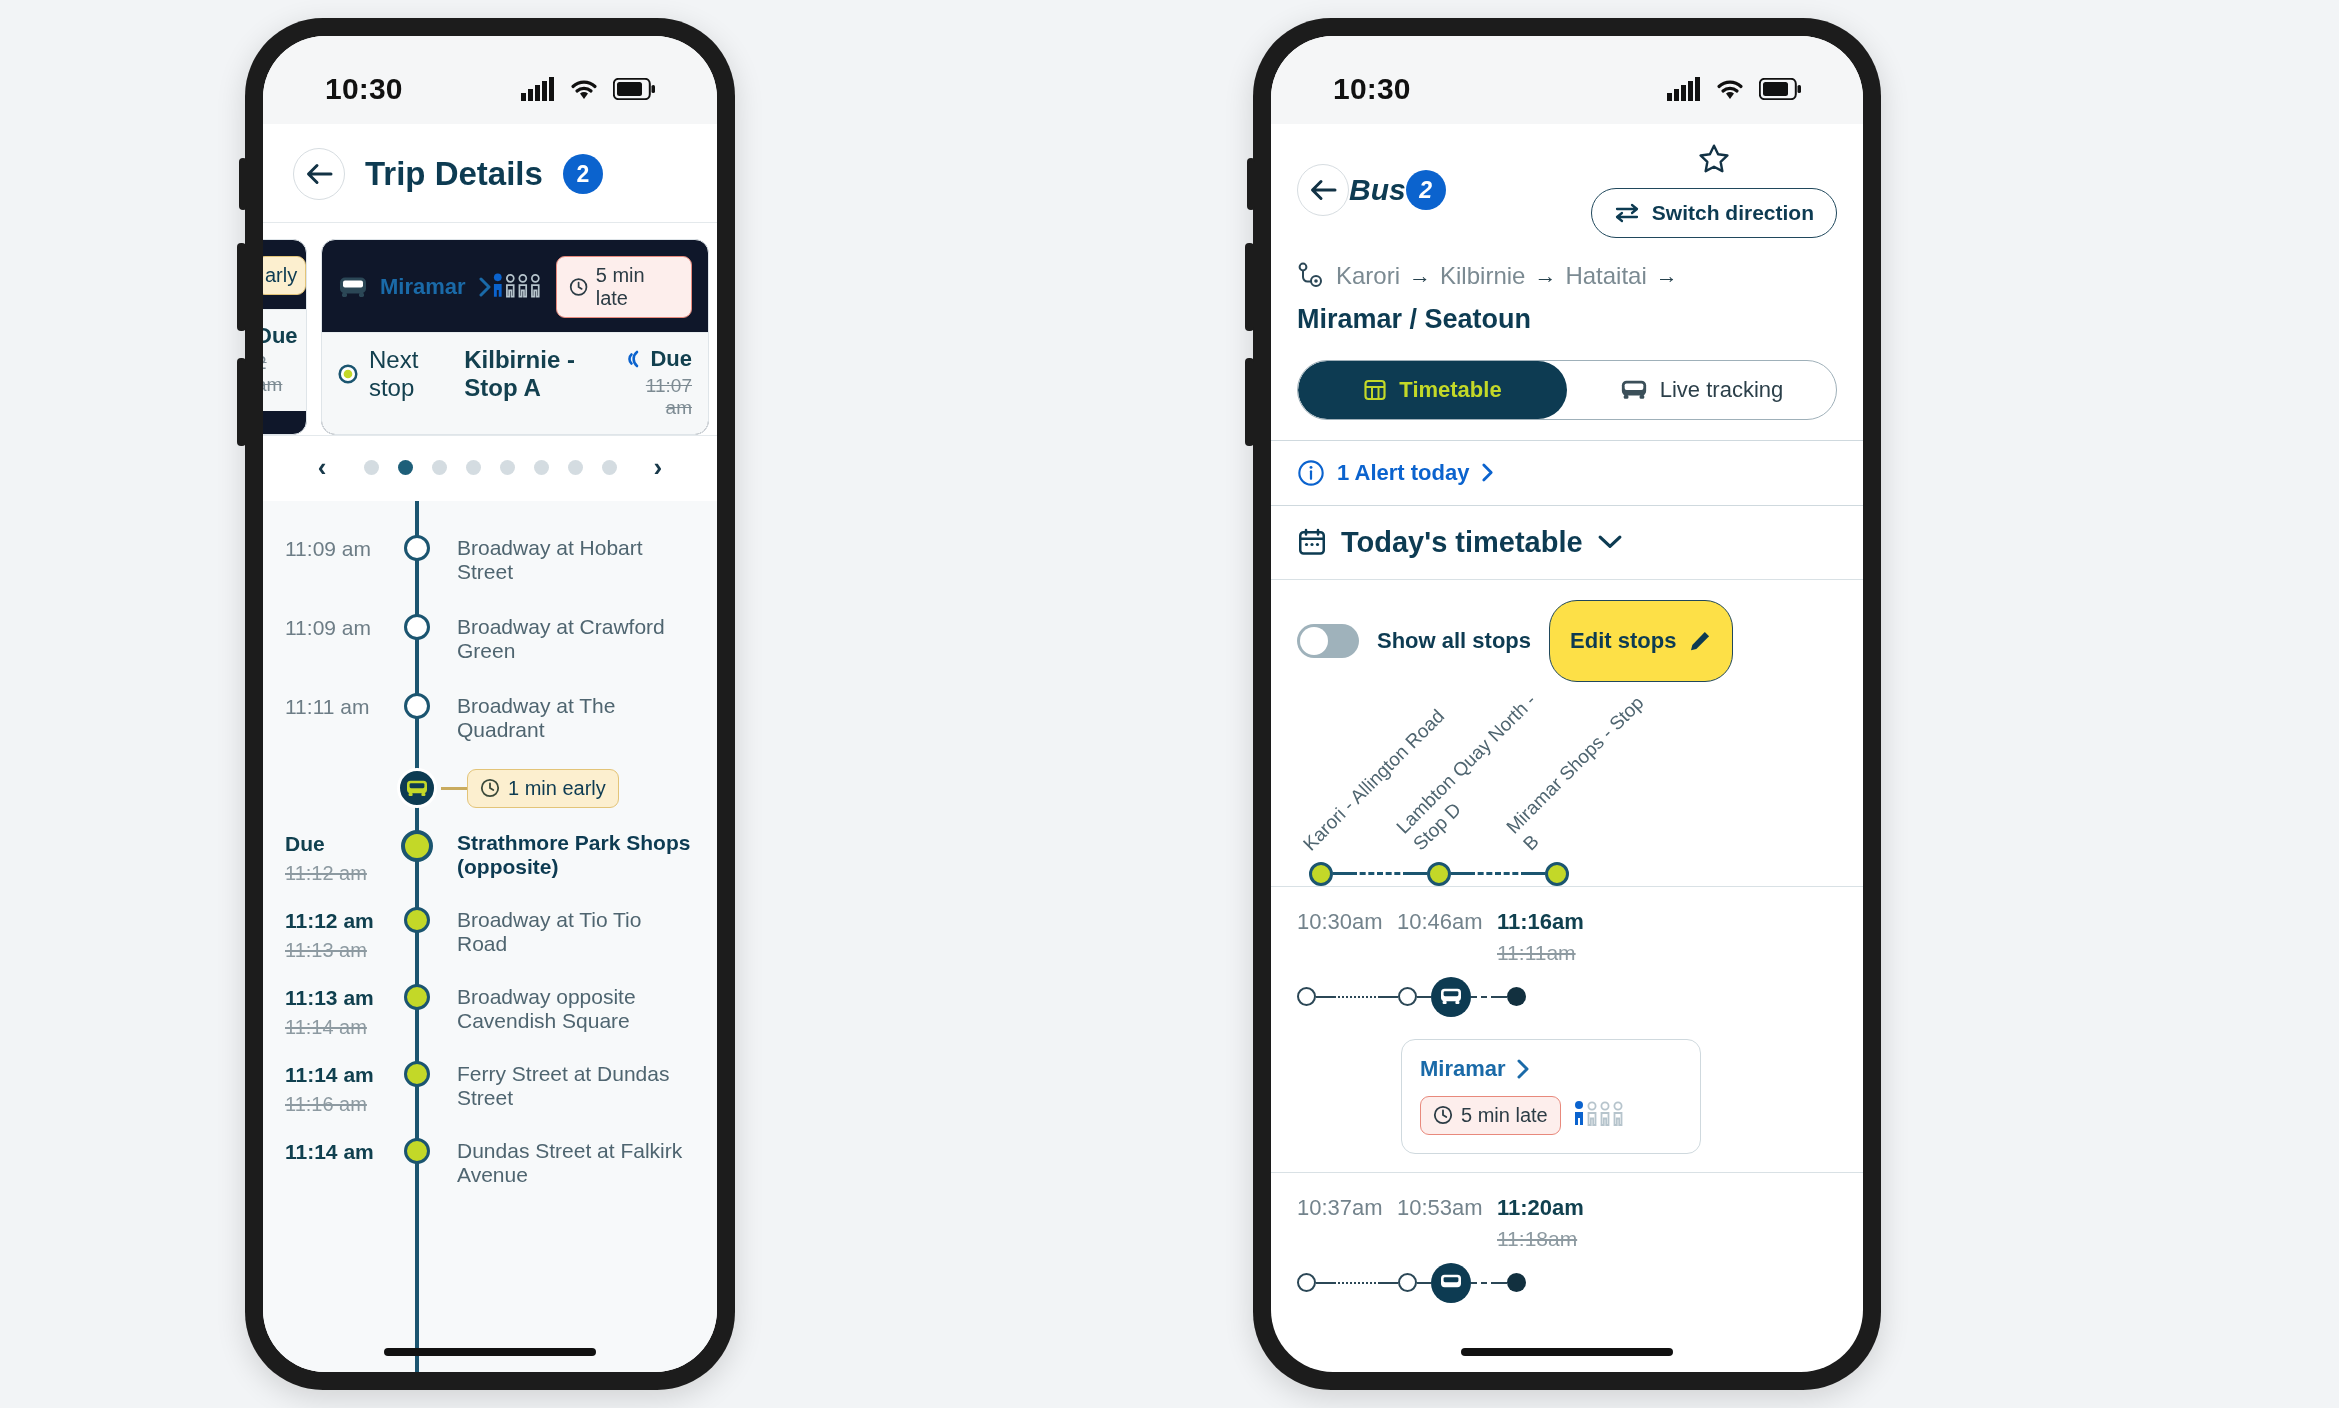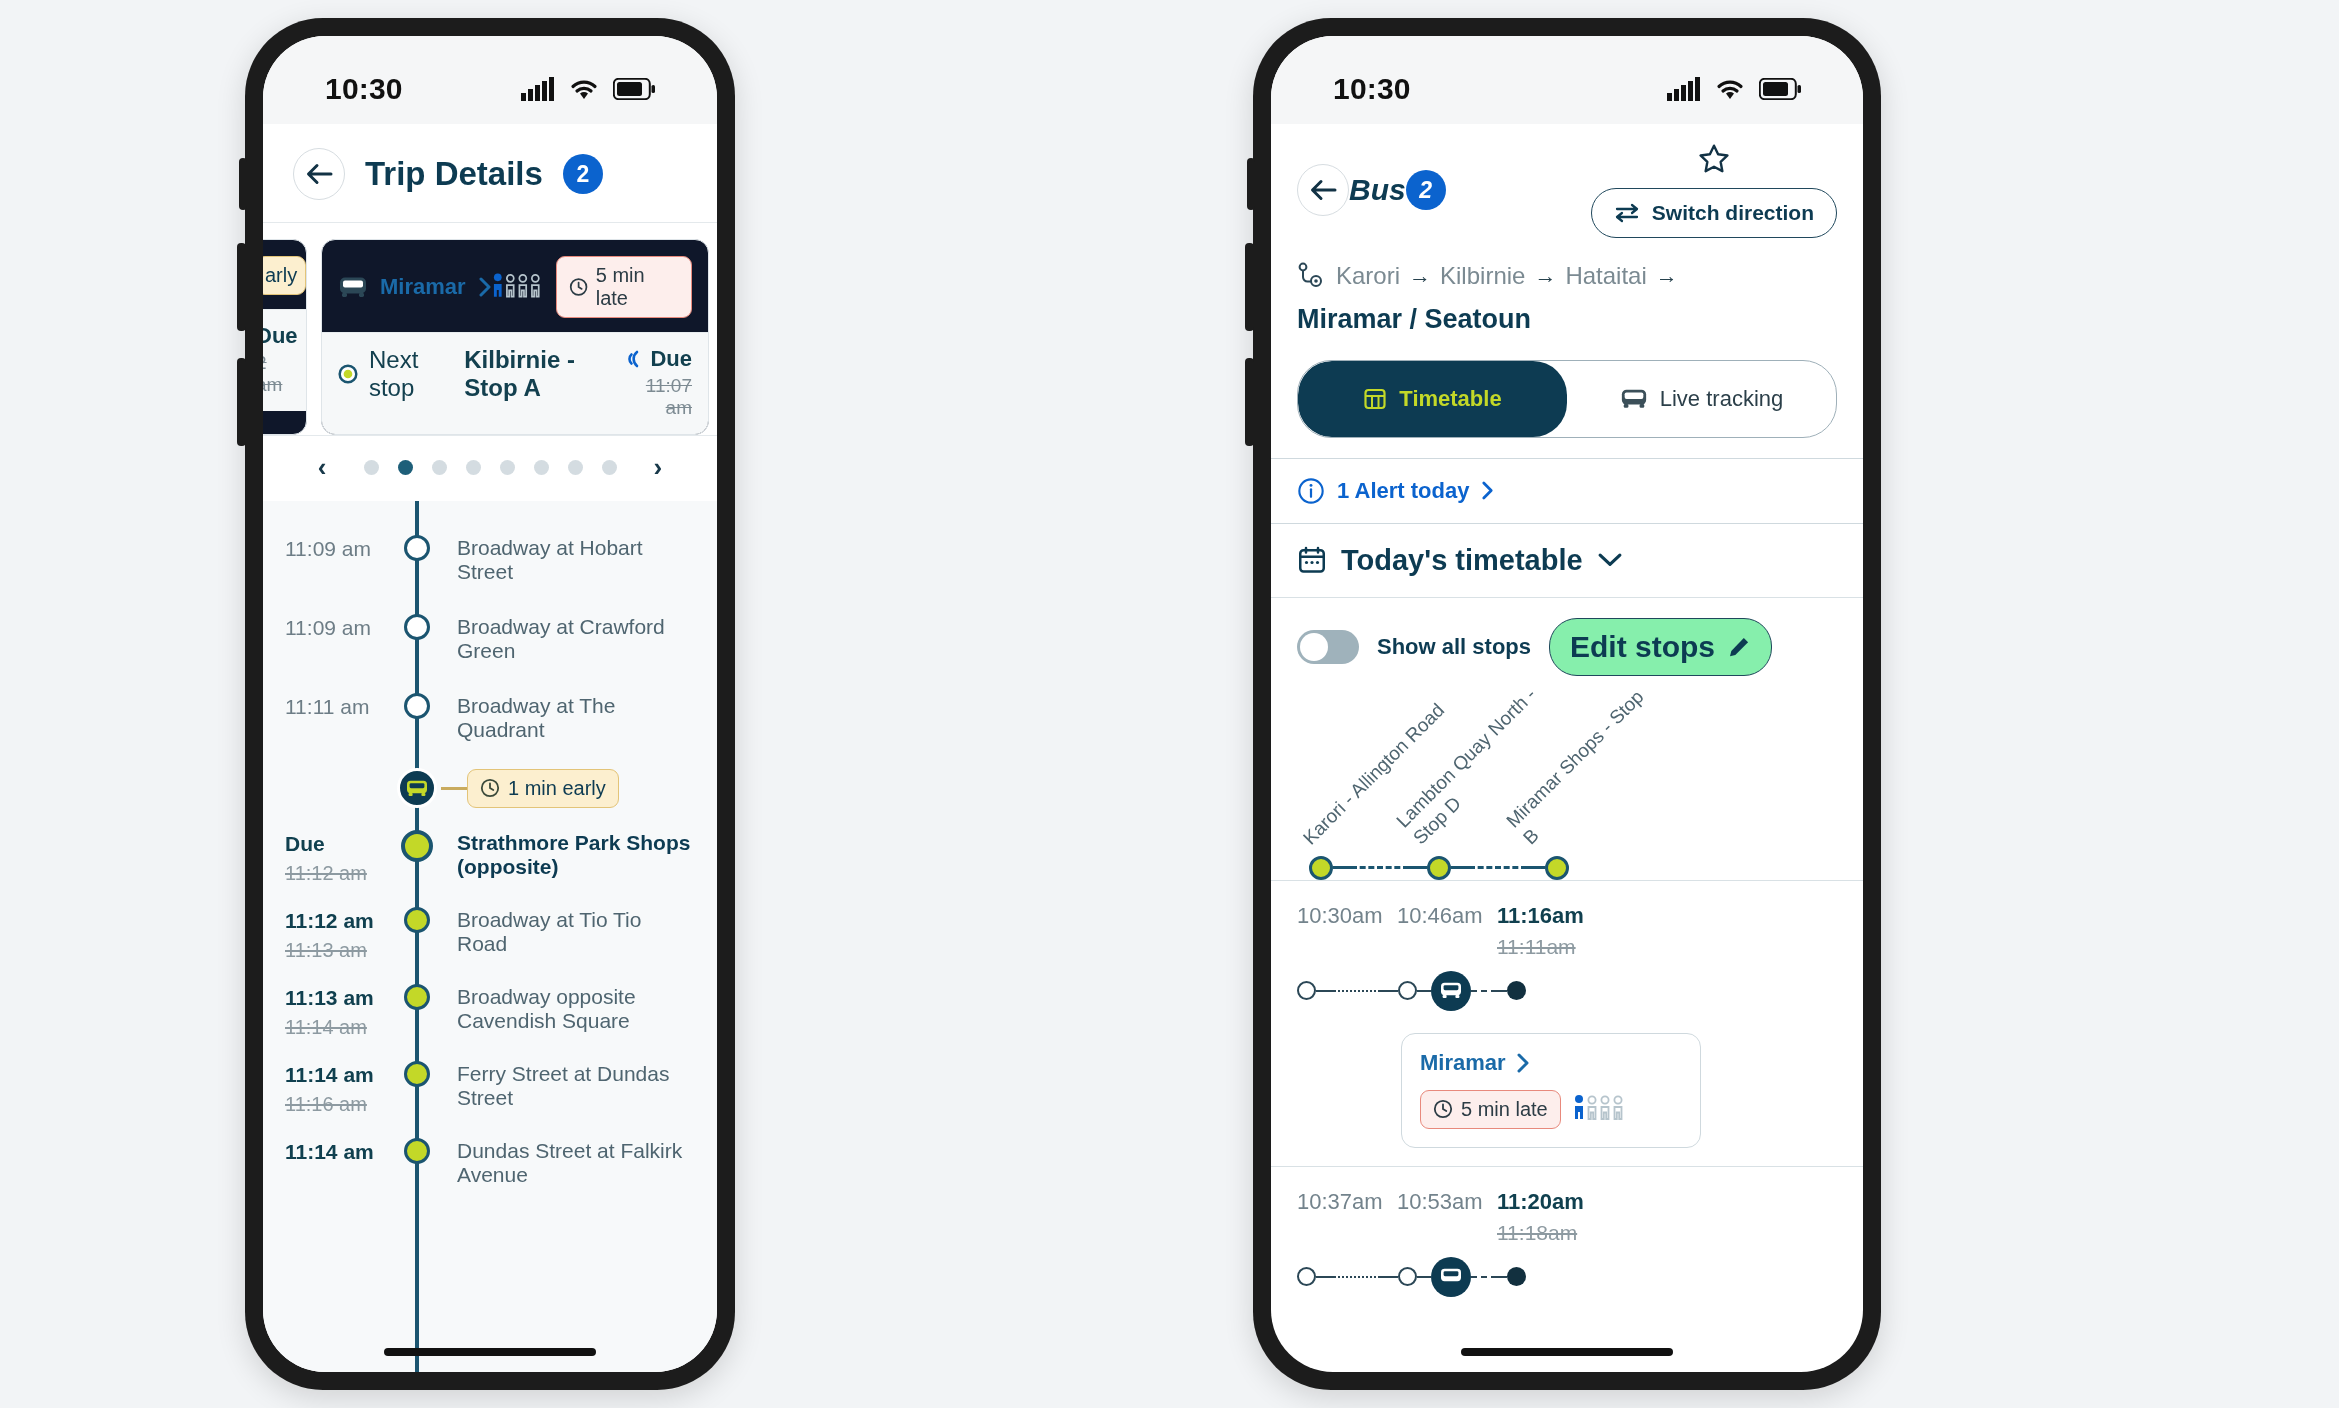--- a/index.html
+++ b/index.html
@@ -162,21 +162,21 @@
     padding: 6px 26px 16px 26px;
     font-size: 24px; line-height: 1.35; color: #7b8a92;
     display: flex; flex-wrap: wrap; align-items: center; gap: 9px;
   }
   .r-breadcrumb .bc-cur { font-weight: 700; color: #0d3b52; font-size: 27px; }
   .r-breadcrumb .bc-arrow { color: #26414d; font-size: 22px; }
 
   .seg-wrap {
     margin: 6px 26px 20px 26px;
     border: 1.6px solid #9fb0b9; border-radius: 34px;
-    display: flex; overflow: hidden; height: 78px;
+    display: flex; overflow: hidden; height: 60px;
   }
   .seg {
     flex: 1; display: flex; align-items: center; justify-content: center; gap: 12px;
     font-size: 22px; color: #2b3f49;
   }
   .seg.active { background: #0d3b52; color: #c3d828; font-weight: 700; border-radius: 34px; }
 
   .alert-row {
     border-top: 1.5px solid #cfd9de; border-bottom: 1.5px solid #cfd9de;
     padding: 18px 26px; display: flex; align-items: center; gap: 12px;
@@ -188,22 +188,22 @@
   .stops-panel { padding: 20px 26px 0 26px; }
   .toggle-row { display: flex; align-items: center; gap: 18px; }
   .toggle {
     width: 62px; height: 34px; border-radius: 18px; background: #9fb2bb;
     position: relative; flex: 0 0 auto;
   }
   .toggle .knob { position: absolute; top: 3px; left: 3px; width: 28px; height: 28px; border-radius: 50%; background: #fff; }
   .toggle-label { font-size: 22px; font-weight: 700; color: #0d3b52; }
   .edit-btn {
     display: inline-flex; align-items: center; gap: 12px;
-    border: 1.6px solid #20485c; border-radius: 28px; padding: 11px 20px;
-    font-size: 30px; font-weight: 700; color: #0d3b52; background: #86efac;
+    border: 1.6px solid #20485c; border-radius: 28px; padding: 27px 20px;
+    font-size: 22px; font-weight: 700; color: #0d3b52; background: #fde047;
   }
 
   .stop-head { position: relative; height: 190px; margin-top: 14px; }
   .stop-head .lbl {
     position: absolute; bottom: 30px;
     transform-origin: left bottom; transform: rotate(-45deg);
     font-size: 19px; color: #4f6570; line-height: 1.25;
     width: 220px; white-space: pre-line;
   }
   .stop-axis { display: flex; align-items: center; position: absolute; bottom: 0; left: 12px; }

